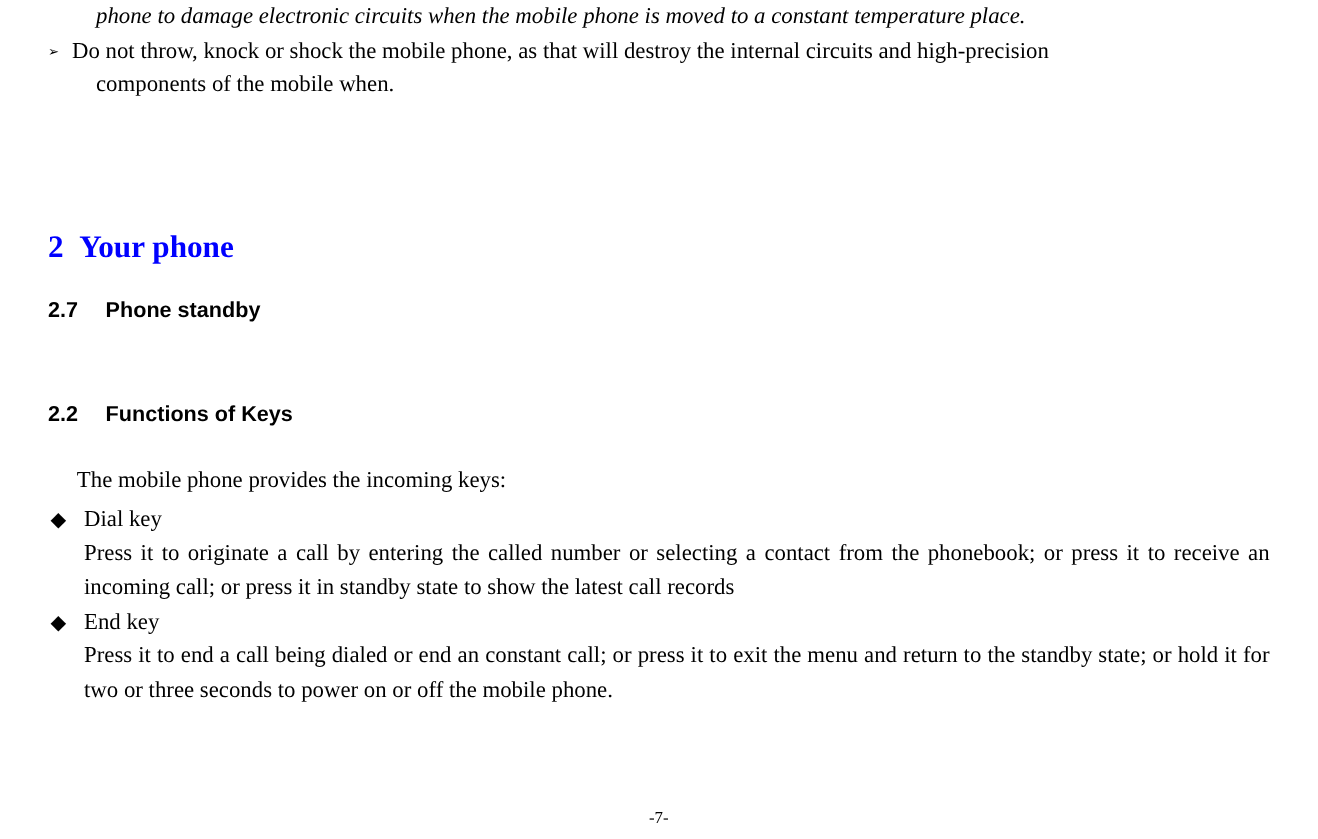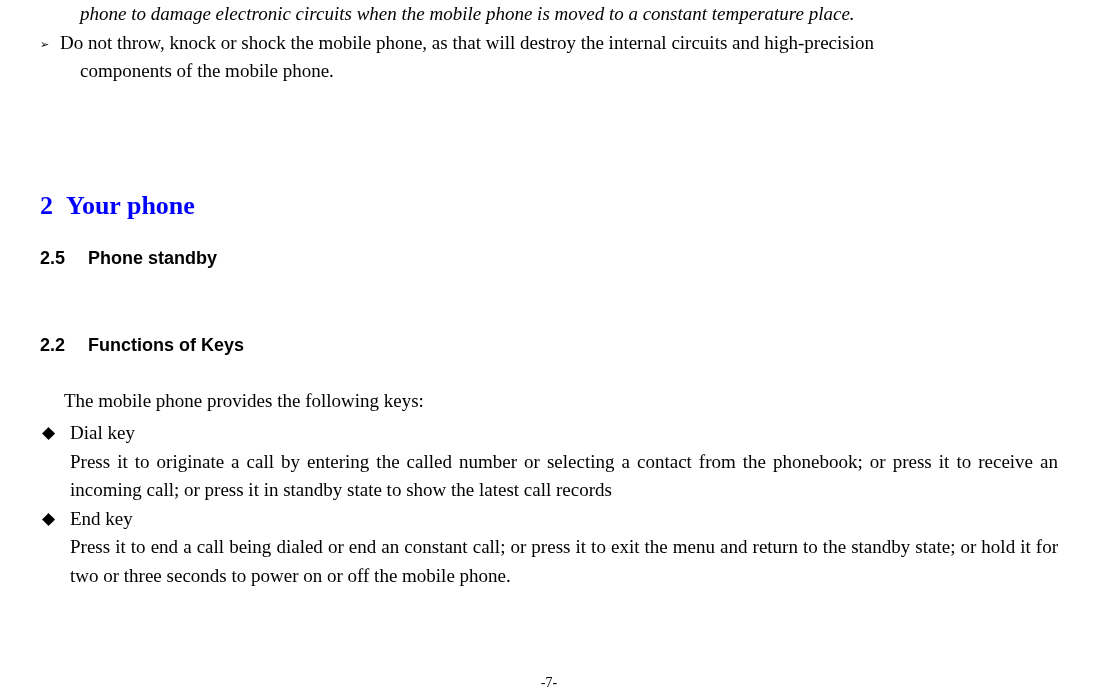--- a/index.html
+++ b/index.html
@@ -102,35 +102,35 @@
   </style>
 </head>
 <body>
 
 <div class="continuation">phone to damage electronic circuits when the mobile phone is moved to a constant temperature place.</div>
 
 <div class="bullet-line">
   <span class="marker">➢</span>
   <span class="content">Do not throw, knock or shock the mobile phone, as that will destroy the internal circuits and high-precision</span>
 </div>
-<div class="bullet-continuation">components of the mobile phone.</div>
+<div class="bullet-continuation">components of the mobile when.</div>
 
 <div class="chapter-heading">
   <span>2</span>&nbsp;&nbsp;<span>Your phone</span>
 </div>
 
 <div class="section-heading">
-  <span class="sec-num">2.5</span><span>Phone standby</span>
+  <span class="sec-num">2.7</span><span>Phone standby</span>
 </div>
 
 <div class="section-heading-2">
   <span class="sec-num">2.2</span><span>Functions of Keys</span>
 </div>
 
-<div class="intro-line">The mobile phone provides the following keys:</div>
+<div class="intro-line">The mobile phone provides the incoming keys:</div>
 
 <div class="diamond-item">
   <span class="marker">◆</span>
   <span class="content">Dial key</span>
 </div>
 <div class="diamond-continuation">Press it to originate a call by entering the called number or selecting a contact from the phonebook; or press it to receive an incoming call; or press it in standby state to show the latest call records</div>
 
 <div class="diamond-item">
   <span class="marker">◆</span>
   <span class="content">End key</span>

